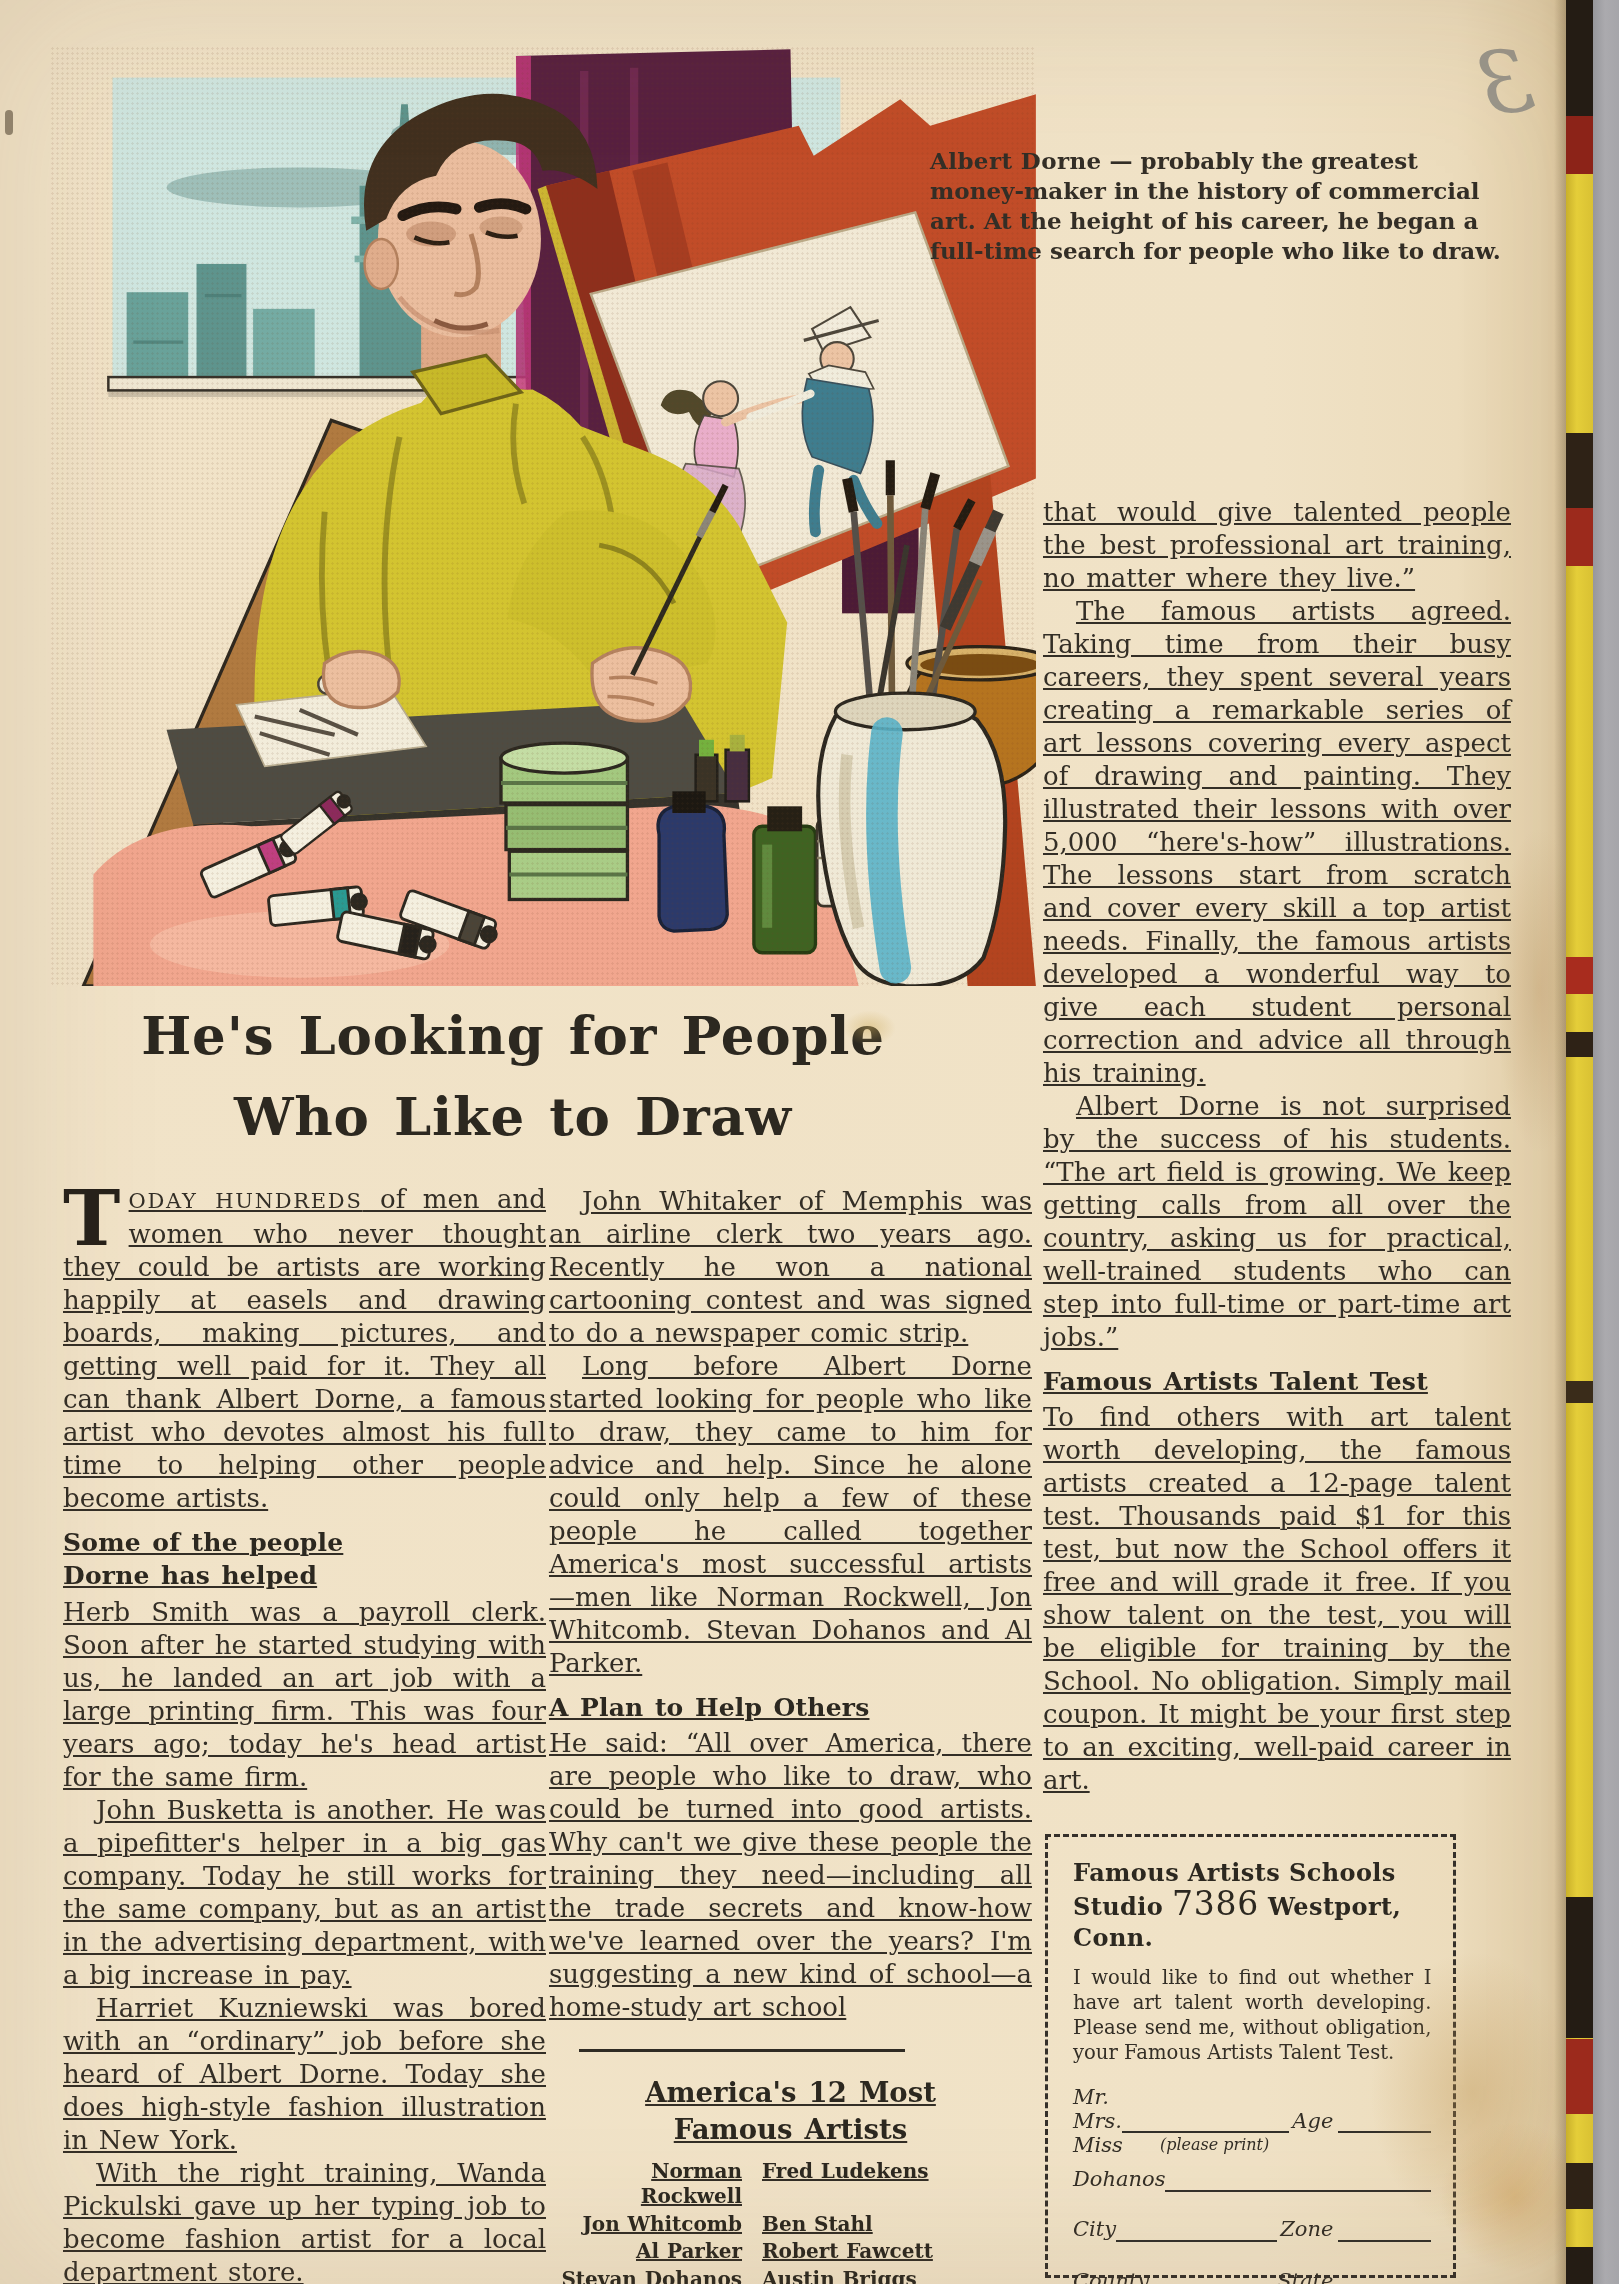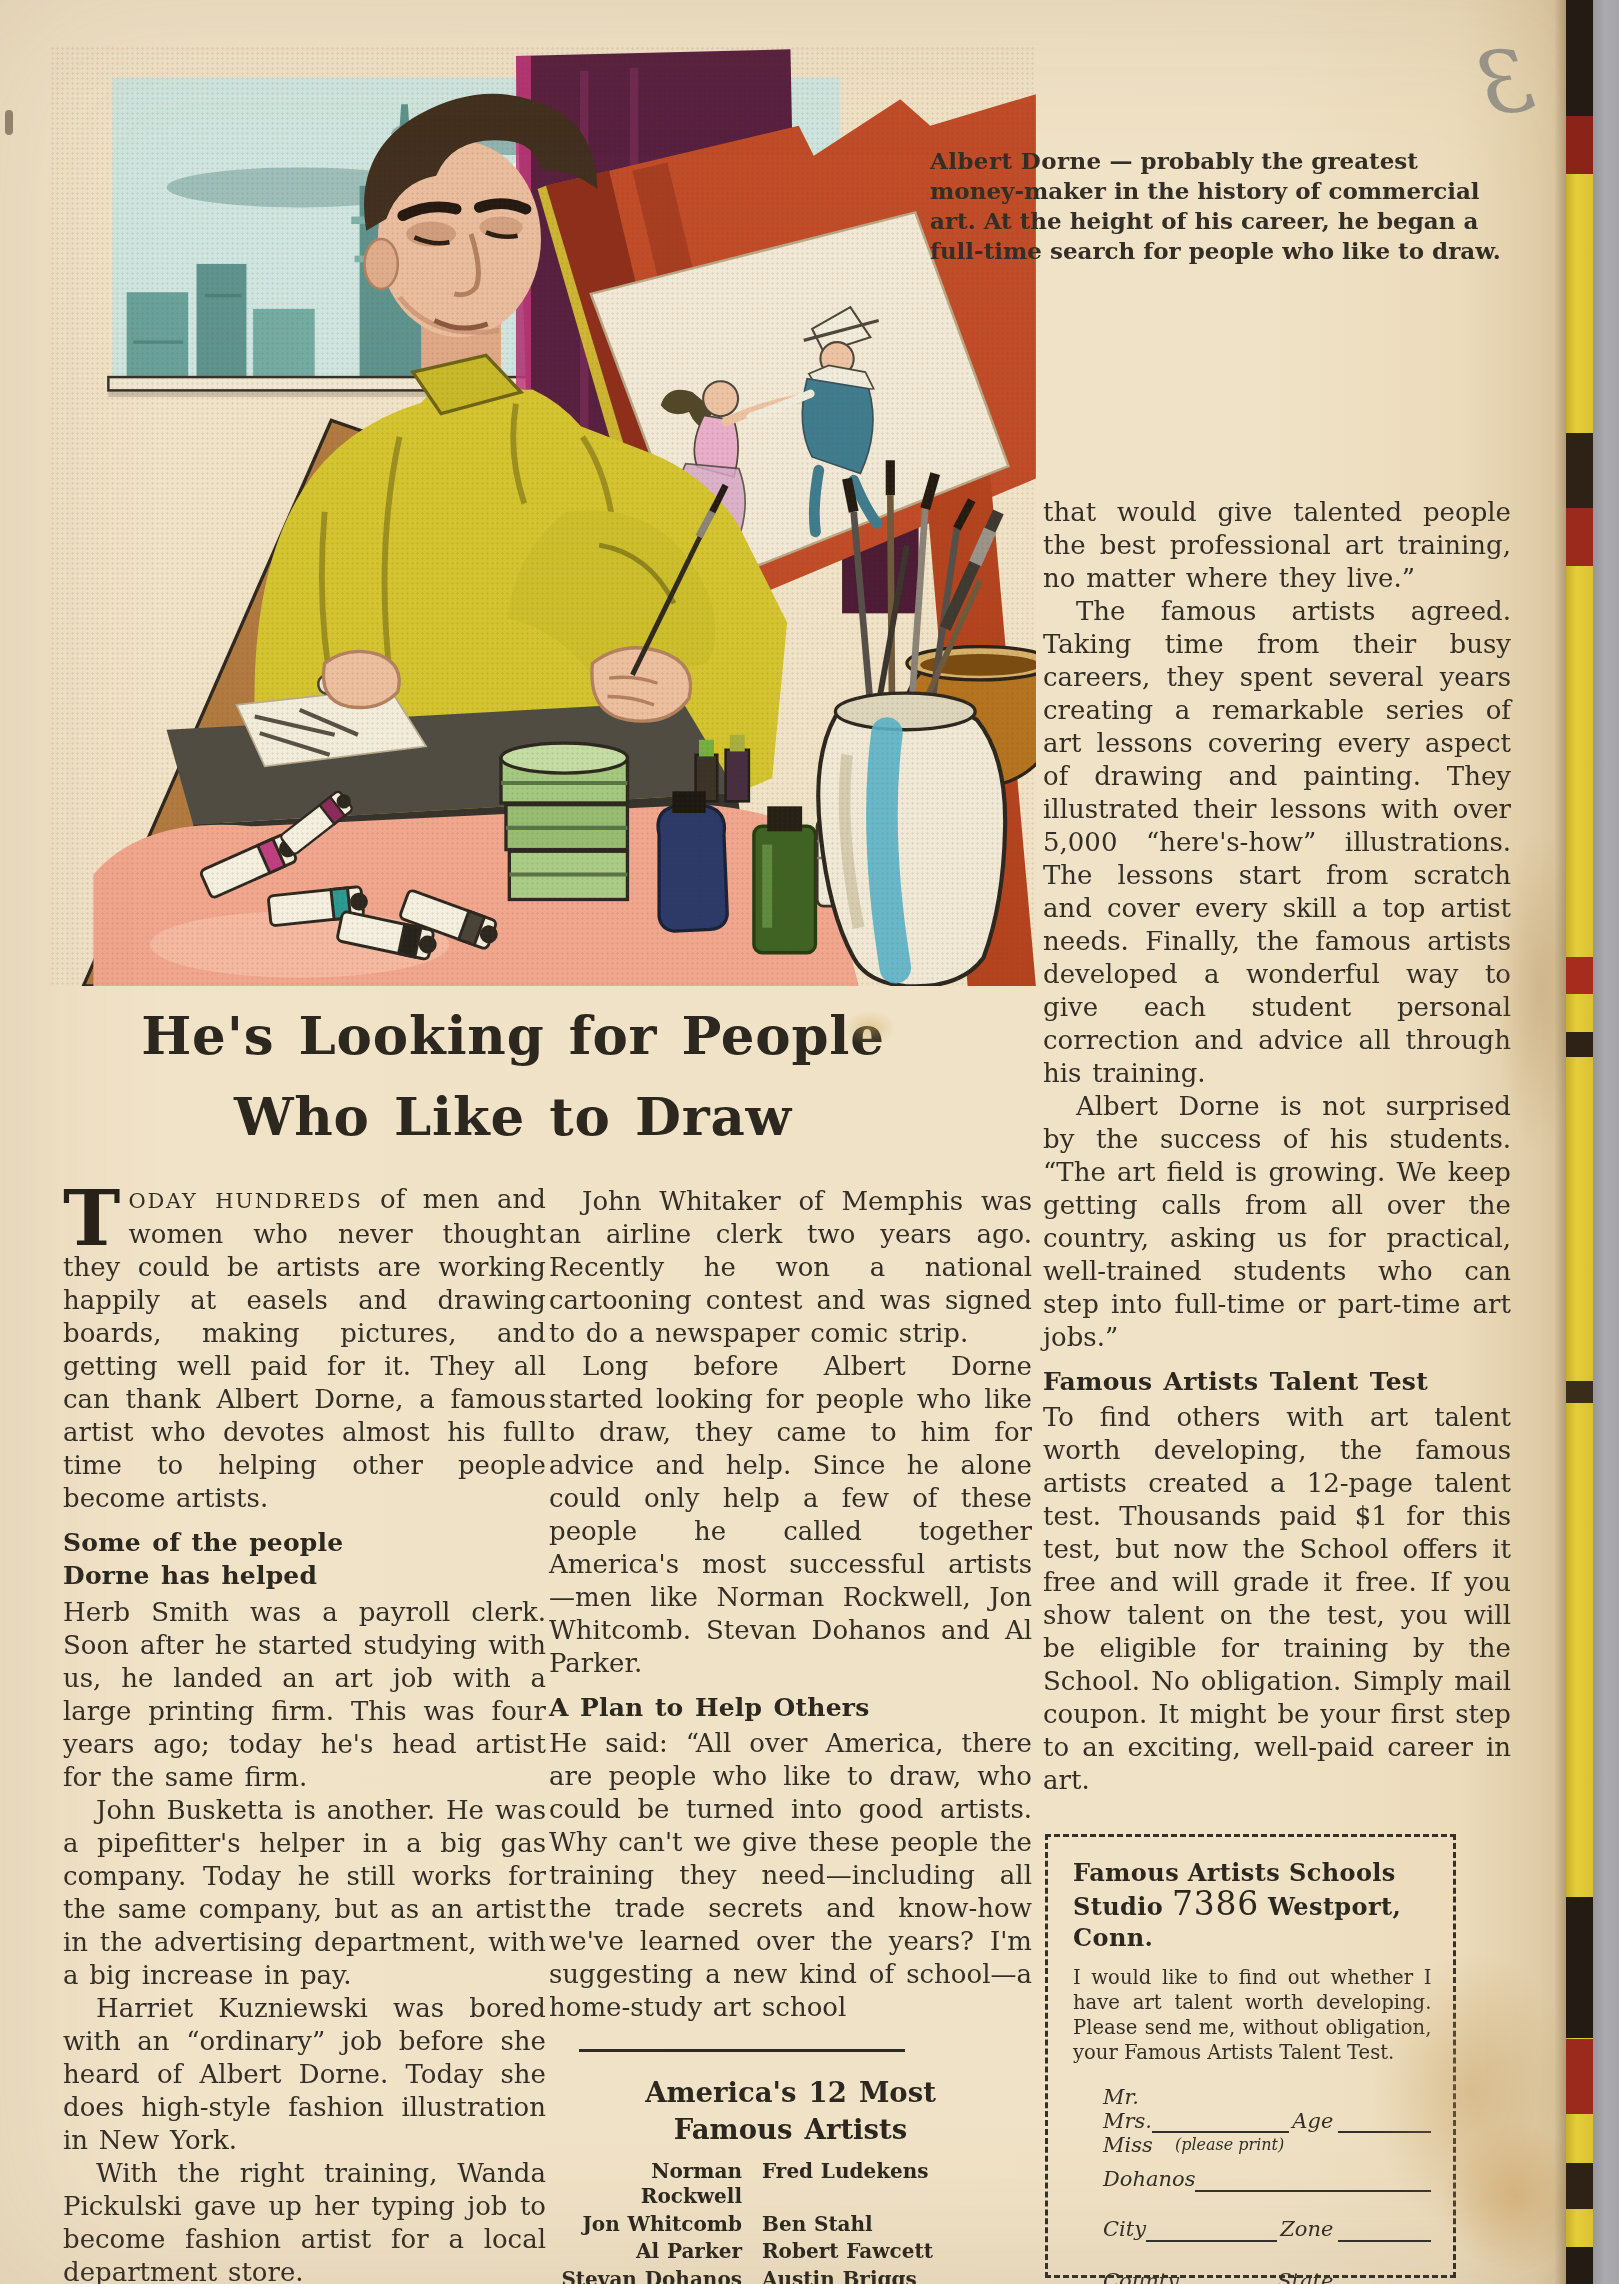--- a/index.html
+++ b/index.html
@@ -33,21 +33,21 @@
   .halftone{position:absolute;left:50px;top:46px;width:986px;height:940px;pointer-events:none;
     background-image:radial-gradient(rgba(110,60,30,.10) 1px,rgba(0,0,0,0) 1.4px);
     background-size:5px 5px;}
   
   .caption{position:absolute;left:930px;top:123px;width:577px;font-size:23px;line-height:30px;text-align:left;font-weight:bold;}
   .caption b{letter-spacing:0.4px;}
   
   .title{position:absolute;left:72px;top:995px;width:882px;text-align:center;font-weight:bold;
     font-size:53px;line-height:81px;letter-spacing:0.8px;word-spacing:5px;color:#2c2820;}
   
-  .col{position:absolute;font-size:26px;line-height:33px;text-align:justify;word-spacing:2.5px;}
+  .col{position:absolute;font-size:26px;line-height:33px;text-align:justify;word-spacing:2.5px;text-decoration:underline;}
   .col p{margin:0;}
   .col p.ind{text-indent:33px;}
   .col h4{margin:11.6px 0 3.3px 0;font-size:25px;line-height:32px;letter-spacing:0.2px;color:#2c2820;text-align:left;}
   .col h4.twoline{margin-bottom:1.7px;}
   .col h4 + h4{margin-top:0;}
   .col-left{left:63px;top:1183px;width:483px;}
   .col-mid{left:549px;top:1185px;width:483px;}
   .col-right{left:1043px;top:496px;width:468px;}
   .dropcap{float:left;font-size:77px;line-height:60px;font-weight:bold;padding:5px 8.3px 0 0;color:#26211a;}
   .sc{font-size:21px;letter-spacing:1.7px;}
@@ -57,21 +57,21 @@
   .artists-grid{margin-top:11.6px;display:grid;grid-template-columns:193px 20px 1fr;row-gap:2.5px;
     font-weight:bold;font-size:20px;line-height:25px;text-align:left;word-spacing:0.8px;color:#2c2820;}
   .artists-grid .l{grid-column:1;text-align:right;}
   .artists-grid .r{grid-column:3;text-align:left;}
   
   .coupon{position:absolute;left:1045px;top:1834px;width:411px;height:444px;box-sizing:border-box;
     border:3.3px dashed #35302a;padding:20px 21.6px 11.6px 25px;}
   .coupon .head{font-weight:bold;font-size:24px;line-height:31px;letter-spacing:0.4px;color:#2c2820;}
   .coupon .head .num{font-size:33px;font-weight:normal;letter-spacing:0.8px;}
   .coupon .body{margin-top:11.6px;font-size:19.6px;line-height:25px;text-align:justify;}
-  .c-row{display:flex;align-items:flex-end;font-style:italic;font-size:21px;line-height:25px;margin-left:30px;}
+  .c-row{display:flex;align-items:flex-end;font-style:italic;font-size:21px;line-height:25px;}
   .uline{border-bottom:2.1px solid #33302a;height:1em;}
   .flex1{flex:1;}
   .w110{width:93px;}
   .sal{margin-top:20px;}
   .sal .c-row{line-height:24px;}
   .lbl{margin:0 5px 0 3.3px;}
   .print-center{flex:1;text-align:center;font-style:italic;font-size:16px;}
   .row-address{margin-top:10px;}
   .row-city{margin-top:25px;}
   .row-county{margin-top:27px;}

